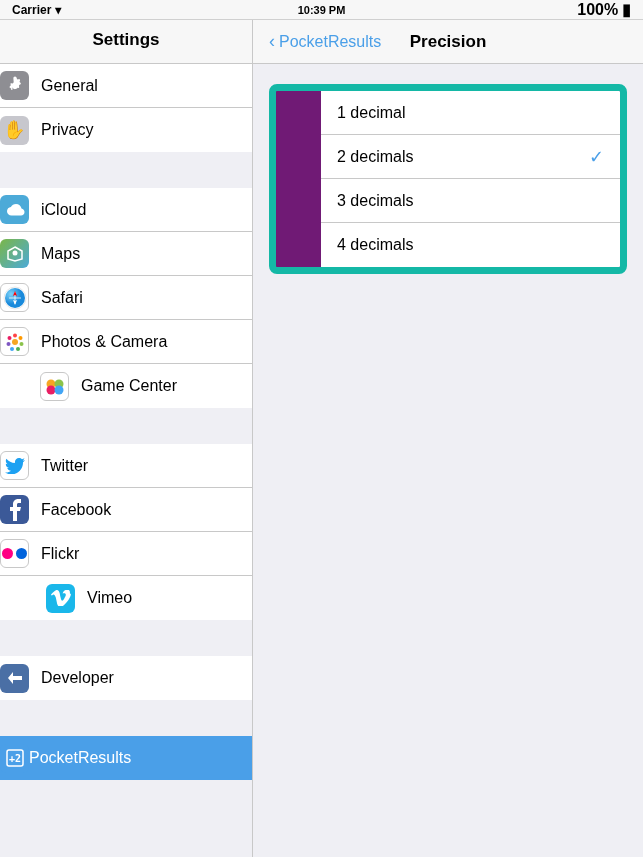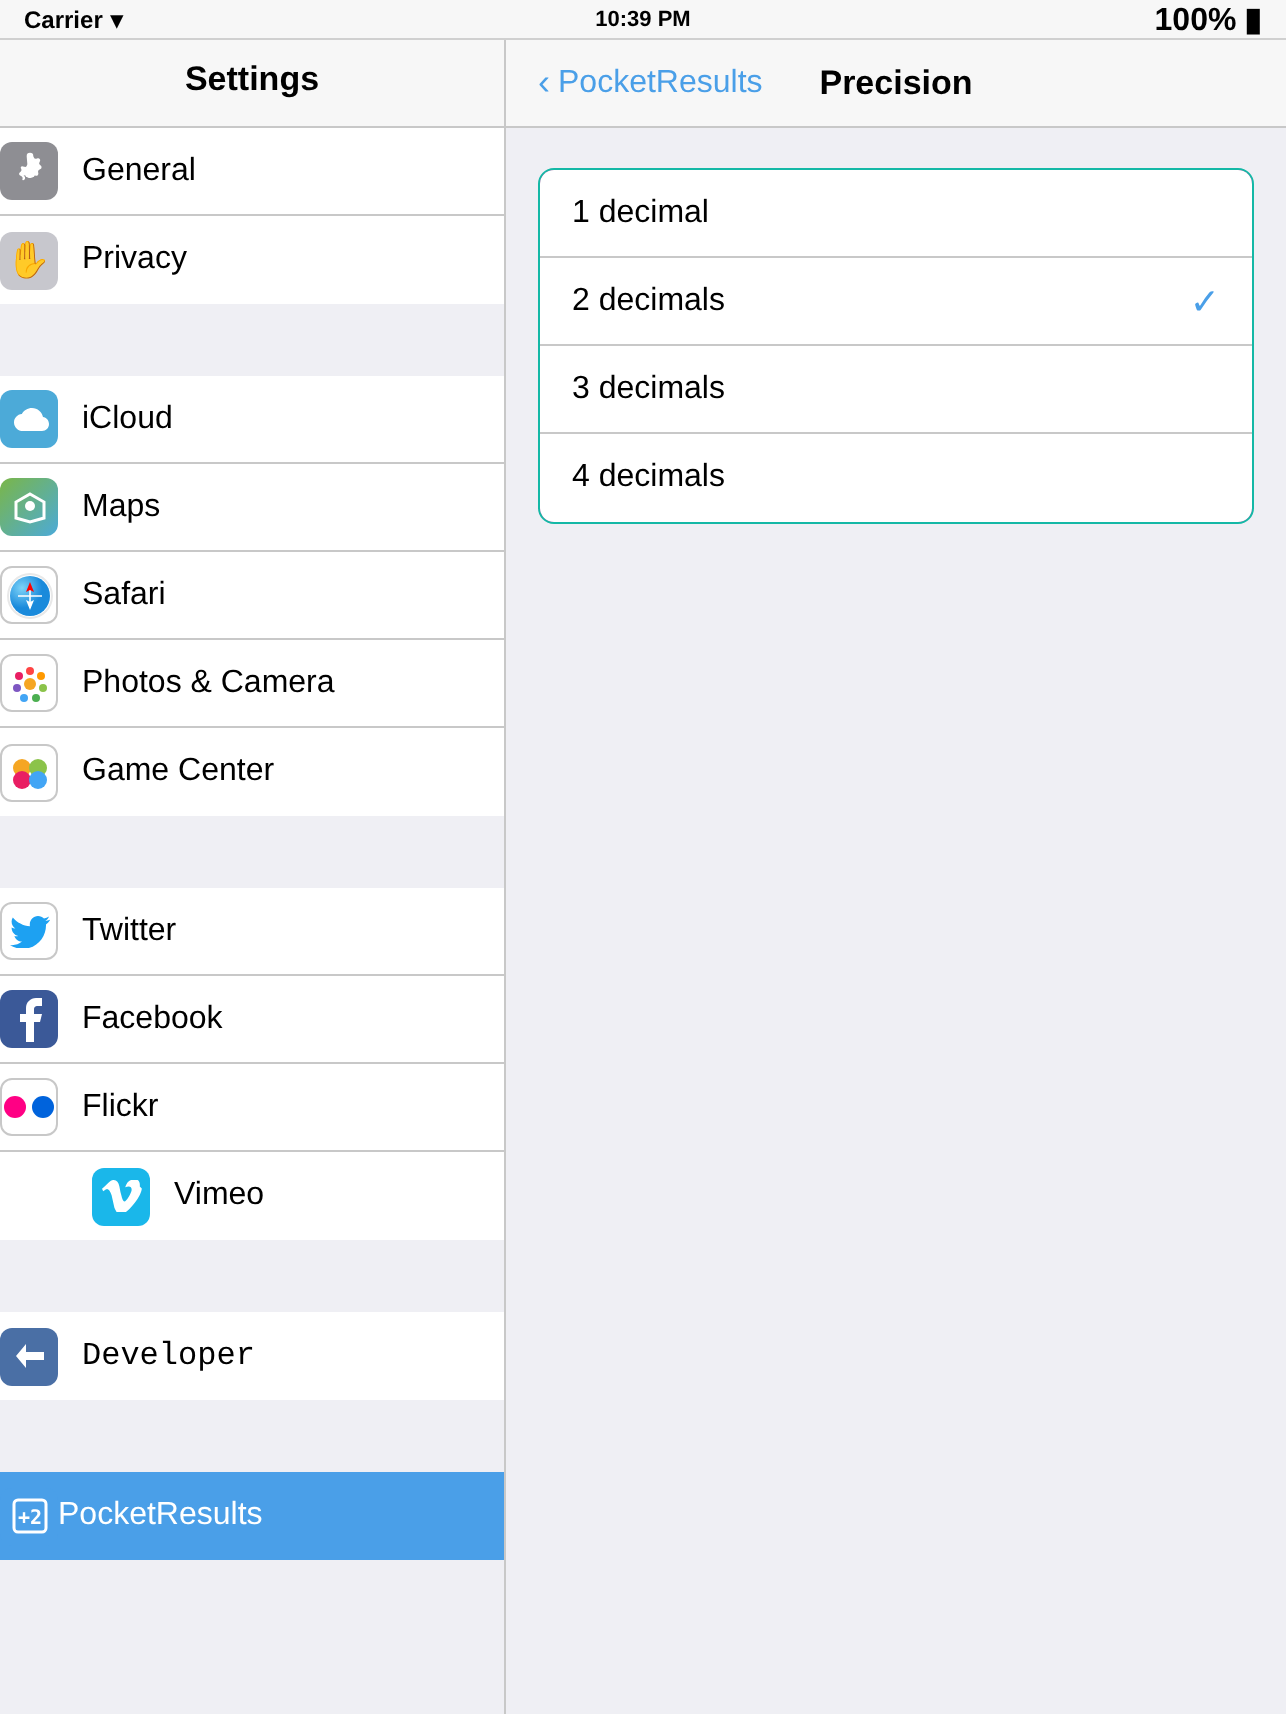--- a/index.html
+++ b/index.html
@@ -167,21 +167,22 @@
 
     
     .options-container {
       padding: 20px 16px;
     }
 
     .options-list {
       background: #701a75;
       border-radius: 8px;
       overflow: hidden;
-      border: 1px solid #14b8a6;
+      border: 7px solid #14b8a6;
+      padding-left: 45px;
     }
 
     .option-item {
       display: flex;
       align-items: center;
       justify-content: space-between;
       padding: 0 16px;
       height: 44px;
       border-bottom: 1px solid #c8c8c8;
       cursor: pointer;
@@ -306,21 +307,21 @@
               <circle cx="16.5" cy="7" r="2" fill="#f90"></circle>
               <circle cx="17.5" cy="13" r="2" fill="#8bc34a"></circle>
               <circle cx="14" cy="18" r="2" fill="#4caf50"></circle>
               <circle cx="8" cy="18" r="2" fill="#42a5f5"></circle>
               <circle cx="4.5" cy="13" r="2" fill="#7e57c2"></circle>
               <circle cx="5.5" cy="7" r="2" fill="#e91e63"></circle>
             </svg>
           </div>
           <span class="item-label">Photos &amp; Camera</span>
         </li>
-        <li class="settings-item" style="border-bottom:none;">
+        <li class="settings-item" style="border-bottom:none;margin-left:40px;">
           <div class="item-icon" style="background:#fff; border:1px solid #c8c8c8; border-radius:6px; width:29px; height:29px; display:flex; align-items:center; justify-content:center;">
             <svg width="22" height="22" viewBox="0 0 22 22">
               <circle cx="7" cy="9" r="4.5" fill="#f5a623"></circle>
               <circle cx="15" cy="9" r="4.5" fill="#8bc34a"></circle>
               <circle cx="7" cy="15" r="4.5" fill="#e91e63"></circle>
               <circle cx="15" cy="15" r="4.5" fill="#42a5f5"></circle>
             </svg>
           </div>
           <span class="item-label">Game Center</span>
         </li>
@@ -362,21 +363,21 @@
           </div>
           <span class="item-label">Vimeo</span>
         </li>
       </ul>
     </div>
 
     <div class="section-divider"></div>
 
     <div class="settings-section">
       <ul class="settings-list">
-        <li class="settings-item" style="border-bottom:none;font-family:Liberation Mono, monospace;">
+        <li class="settings-item" style="border-bottom:none;">
           <div class="item-icon" style="background:#4a6fa5; border-radius:6px; width:29px; height:29px; display:flex; align-items:center; justify-content:center;">
             <svg width="18" height="18" viewBox="0 0 18 18" fill="white">
               <path d="M2 9l5-6v4h9v4H7v4z"></path>
             </svg>
           </div>
           <span class="item-label">Developer</span>
         </li>
       </ul>
     </div>
 

